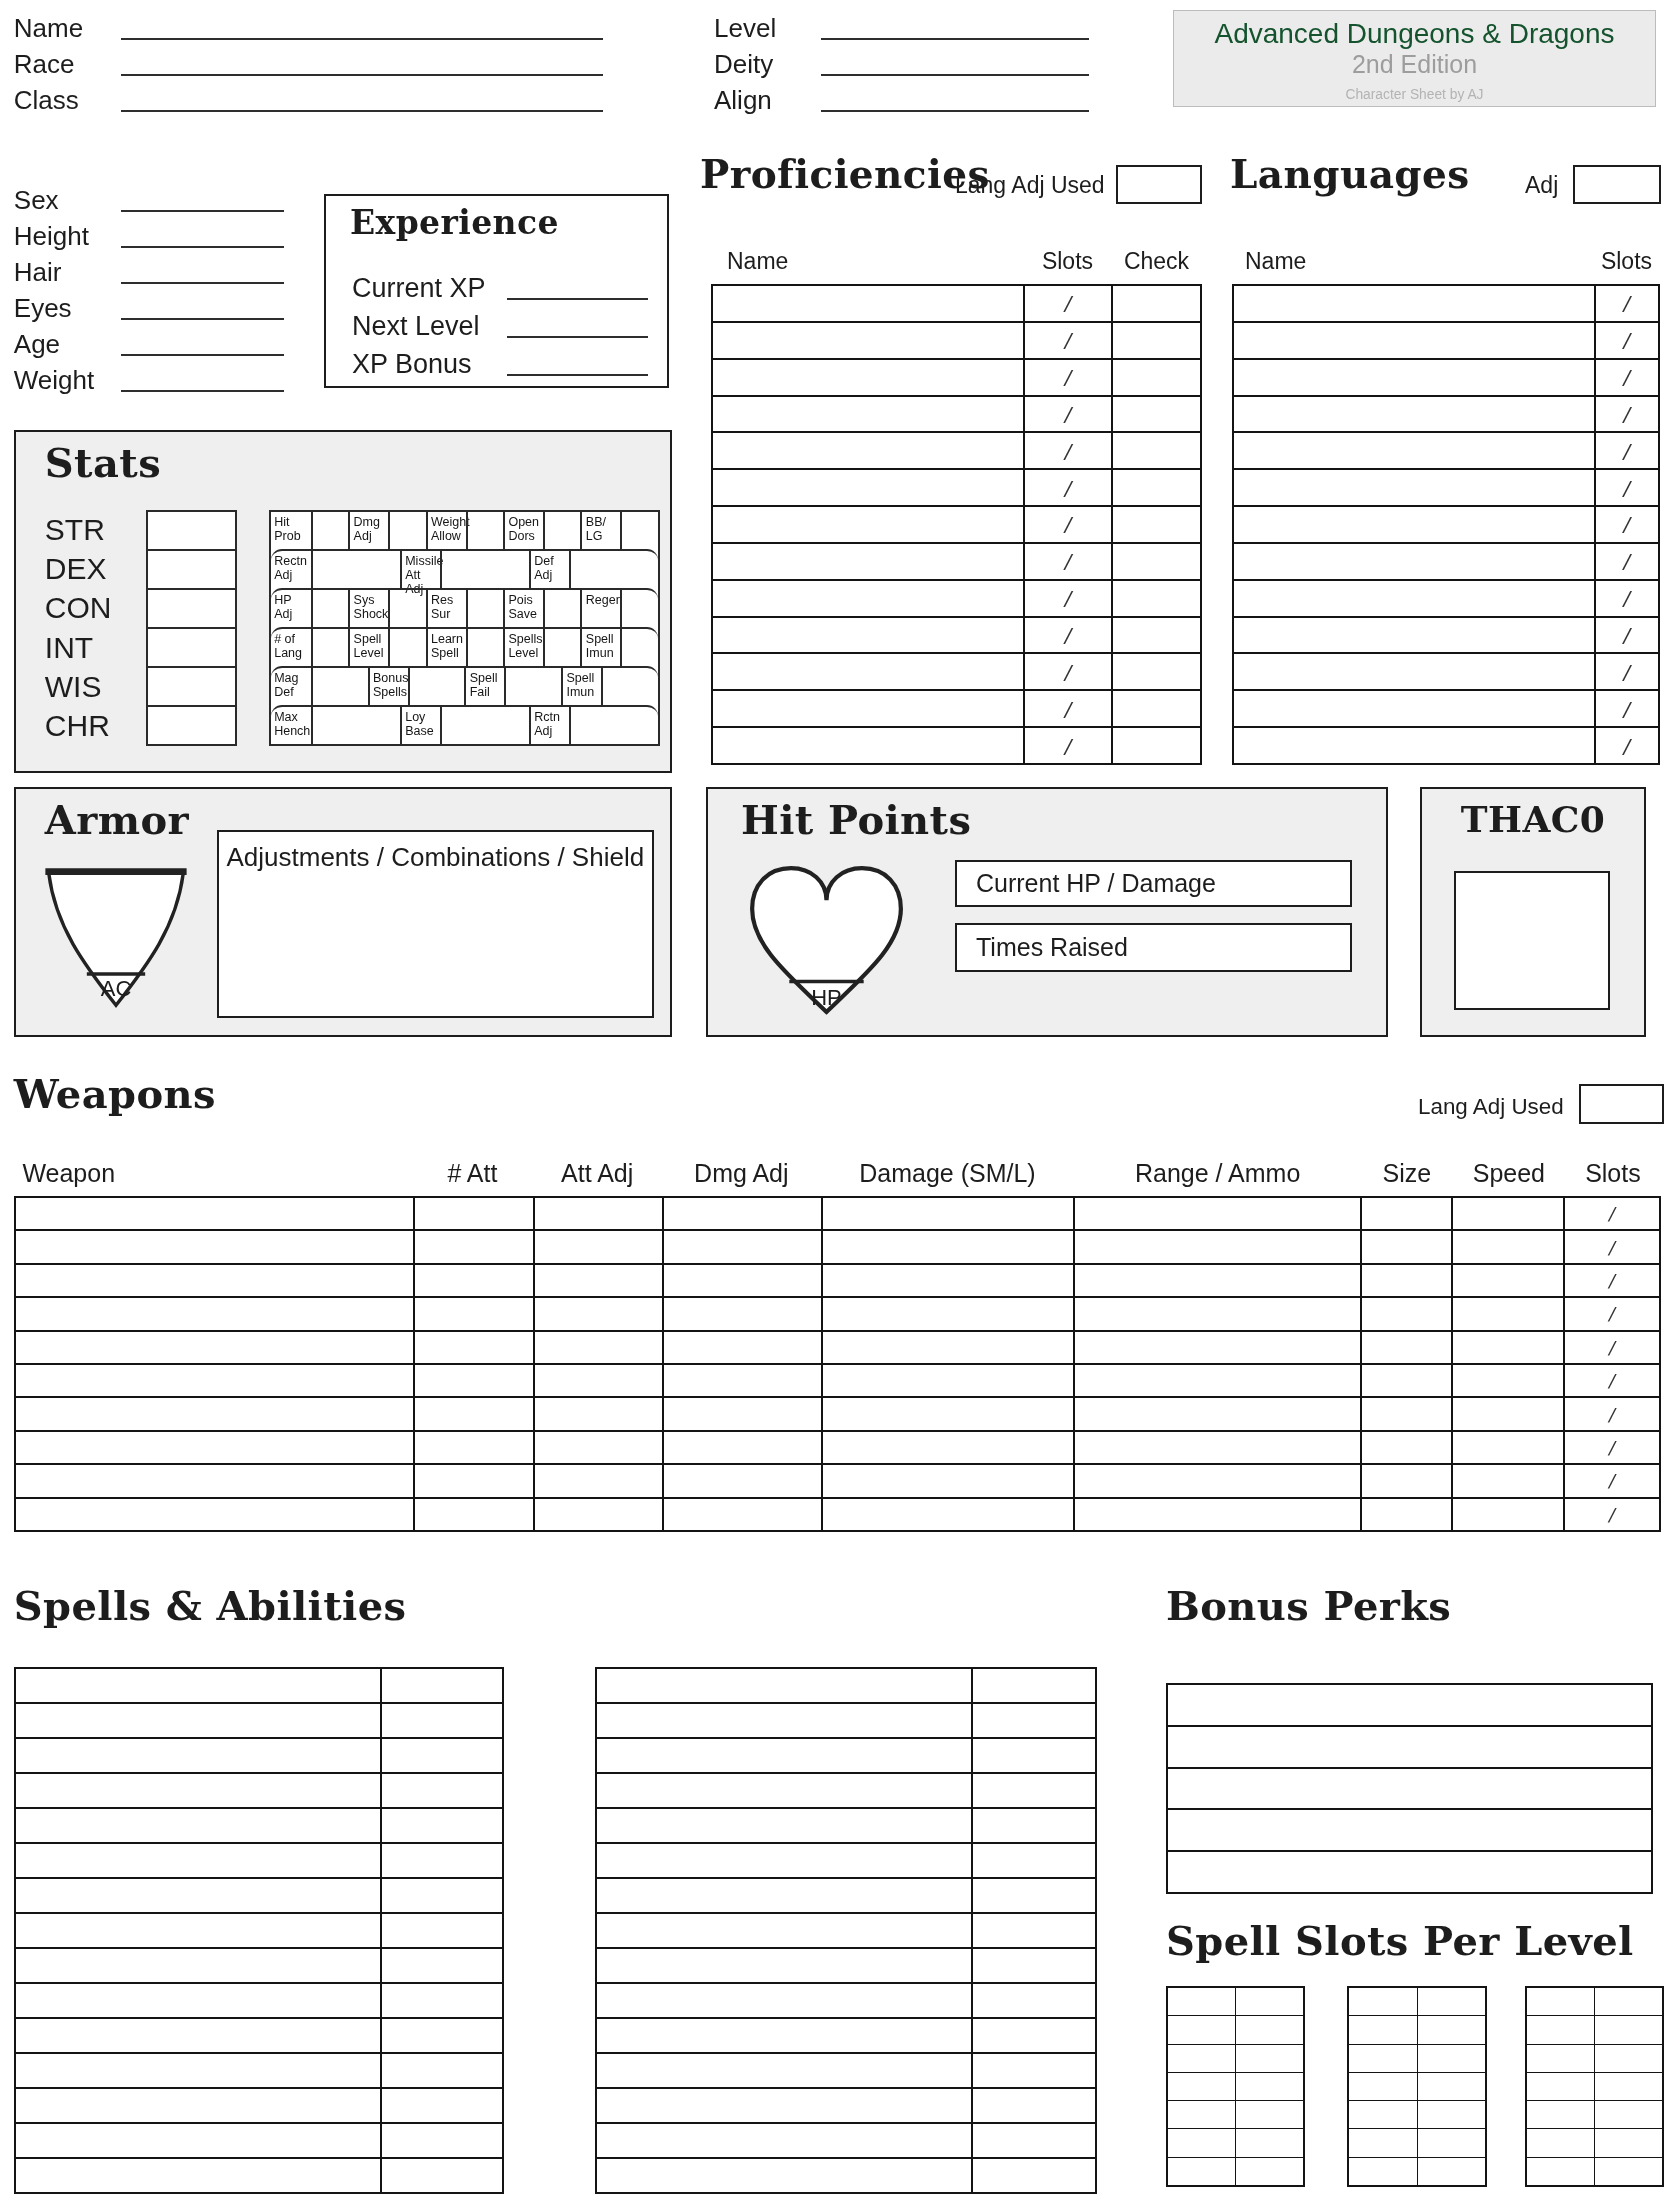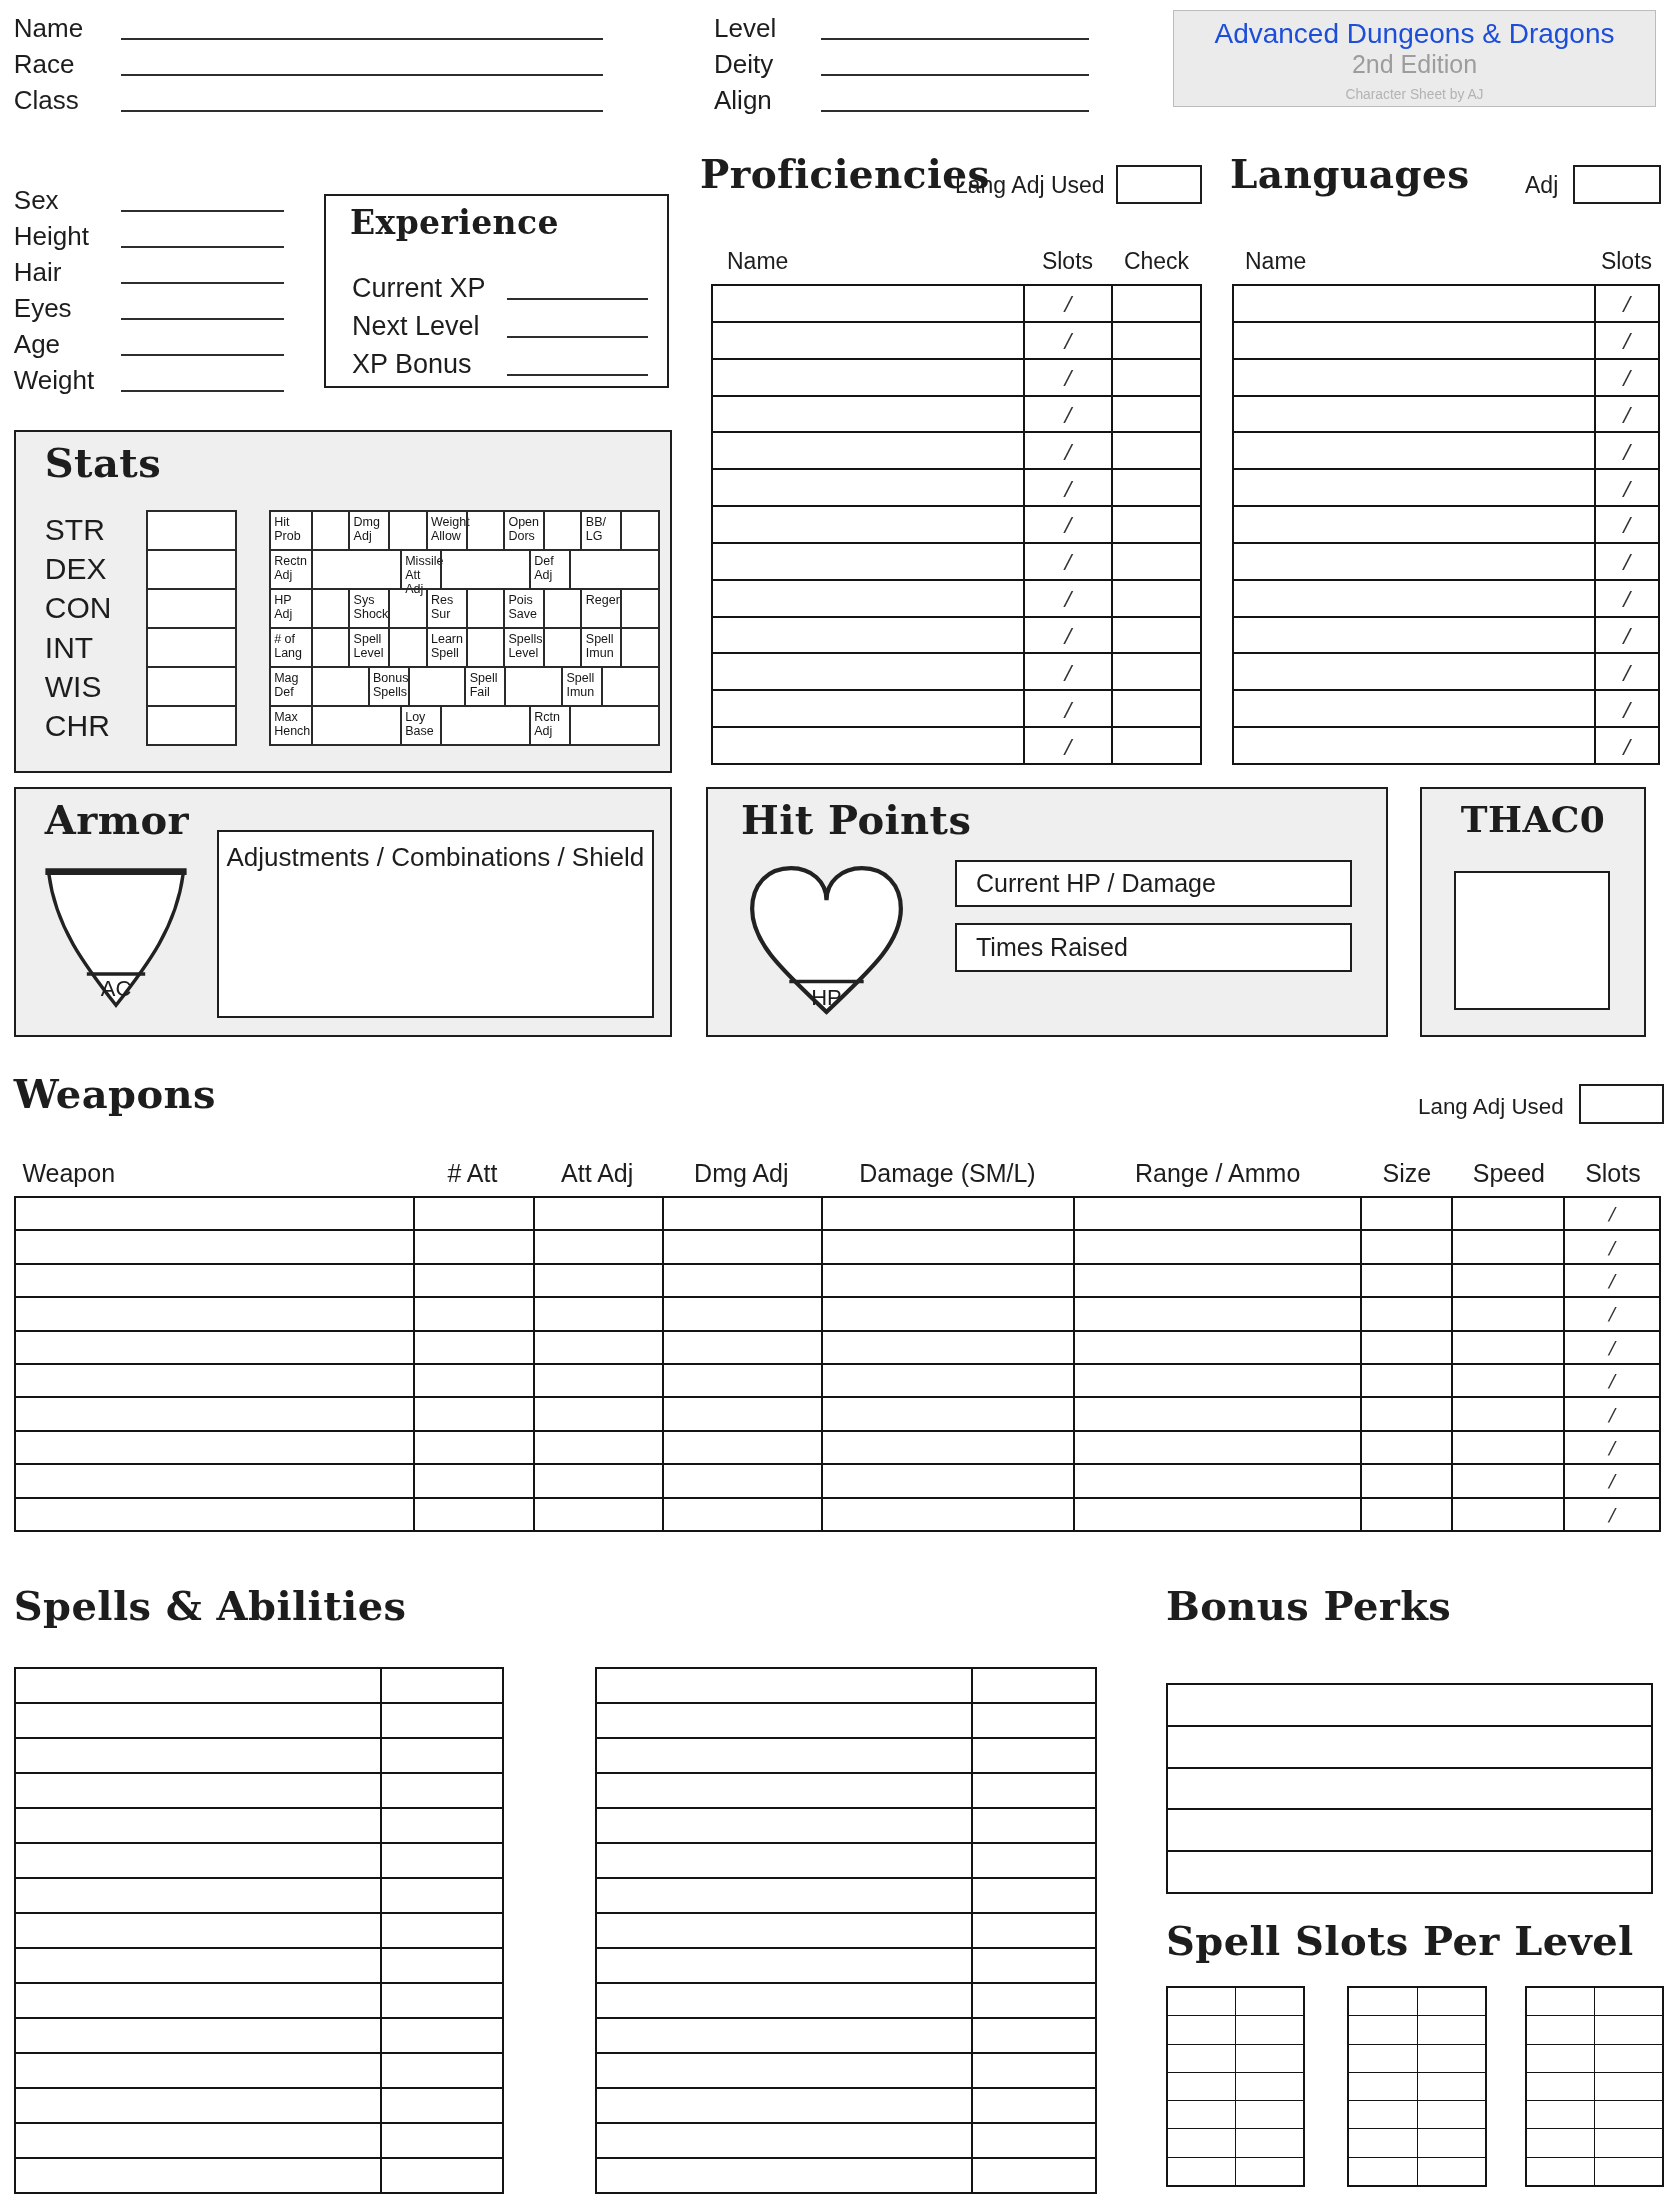--- a/index.html
+++ b/index.html
@@ -12,21 +12,21 @@
   .field-row{display:flex;align-items:flex-end;height:36px;}
   .field-label{font-size:26px;line-height:29px;width:107px;flex:none;}
   .field-line{flex:1;border-bottom:2.2px solid #2e2e2e;margin-bottom:2.6px;}
   #identity-fields{left:13.8px;top:6.9px;width:589px;}
   #detail-fields{left:13.8px;top:179px;width:270px;}
   #class-fields{left:714px;top:6.9px;width:375px;}
 
   
   #title-box{left:1173px;top:10.3px;width:483px;height:97px;background:#ebebeb;
              border:1.7px solid #bcbcbc;box-sizing:border-box;text-align:center;padding-top:6.9px;}
-  #title-line1{font-size:28px;color:#1d4ed8;}
+  #title-line1{font-size:28px;color:#14532d;}
   #title-line2{font-size:25px;color:#9d9d9d;}
   #title-line3{font-size:13.8px;color:#b3b3b3;margin-top:8px;}
 
   
   #experience-panel{left:324px;top:194px;width:345px;height:194px;border:2.6px solid #1d1d1d;box-sizing:border-box;}
   #experience-title{font-size:33px;margin:6.9px 0 0 24px;}
   #experience-fields{position:absolute;left:26px;right:19px;top:69px;}
   #experience-panel .field-row{height:38px;}
   #experience-panel .field-label{width:155px;font-size:27px;}
 
@@ -67,21 +67,21 @@
   
   #stats-panel{left:13.8px;top:430px;width:658px;height:343px;}
   #stats-title{position:absolute;left:29px;top:6.9px;}
   #stats-ability-labels{position:absolute;left:29px;top:78px;width:95px;height:236px;display:flex;flex-direction:column;}
   .ability-label{flex:1;font-size:30px;display:flex;align-items:center;}
   #stats-value-boxes{position:absolute;left:130px;top:78px;width:91px;height:236px;display:flex;flex-direction:column;}
   .ability-box{flex:1;background:#fff;border:2.2px solid #2a2a2a;box-sizing:border-box;}
   .ability-box + .ability-box{margin-top:-2.2px;}
   #stats-grid{position:absolute;left:253px;top:78px;width:391px;height:236px;display:flex;flex-direction:column;
               border:2.2px solid #2a2a2a;background:#fff;box-sizing:border-box;}
-  .sg-row{flex:1;display:flex;min-height:0;}
+  .sg-row{flex:1;display:flex;min-height:0;border-radius:11px;}
   .sg-row + .sg-row{border-top:2.2px solid #2a2a2a;}
   .sg-cell{box-sizing:border-box;}
   .sg-cell + .sg-cell{border-left:2.2px solid #2a2a2a;}
   .sg-label{width:40px;flex:none;font-size:12.5px;line-height:1.12;padding:2.6px 0.9px 0 3.4px;color:#161616;}
   .sg-blank{flex:1;}
 
   
   #armor-panel{left:13.8px;top:787px;width:658px;height:250px;}
   #armor-title{position:absolute;left:29px;top:6.9px;}
   #armor-shield{position:absolute;left:26px;top:74px;}

